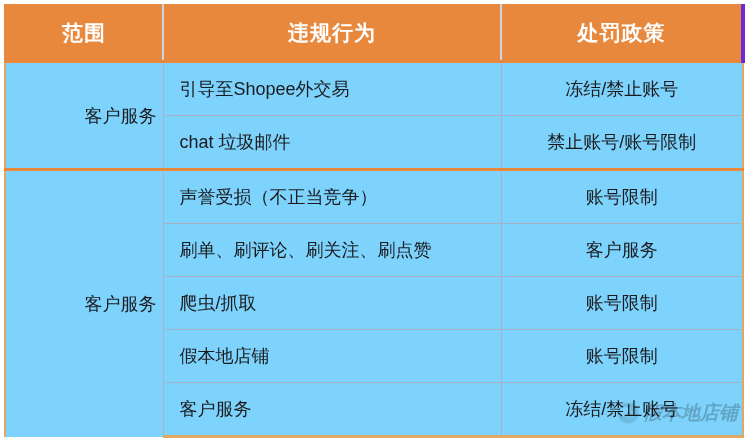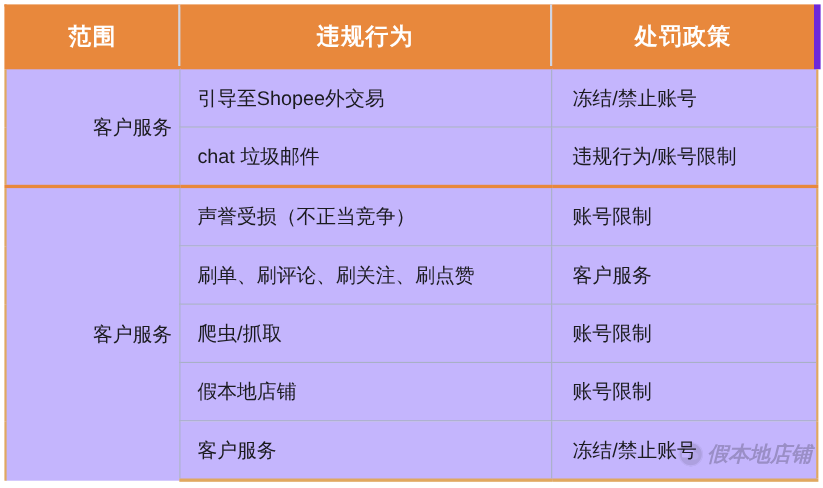--- a/index.html
+++ b/index.html
@@ -52,55 +52,56 @@
     border-left: 2px solid #cfd4e2;
     border-right: 2px solid #cfd4e2;
     border-top: 2px solid #E8883C;
     border-bottom: 2px solid #E8883C;
     padding: 0;
   }
   .policy-table thead th.first-col {
     border-left: 2px solid #E8883C;
   }
   .policy-table thead th.last-col {
-    border-right: 6px solid #6d28d9;
+    border-right: 4px solid #6d28d9;
     margin-top: 48px;
   }
 
   
   .policy-table tbody td {
     height: 52px;
     font-size: 18px;
     color: #1b1b1f;
     vertical-align: middle;
     padding: 0 12px;
     border-left: 1px solid #a8b0c6;
     border-right: 1px solid #a8b0c6;
     border-top: 1px solid #a8b0c6;
     border-bottom: 1px solid #a8b0c6;
-    background: #c4b5fd;
+    background: #7dd3fc;
     white-space: nowrap;
   }
 
   .policy-table tbody td.scope-cell {
     text-align: right;
     border-left: 2px solid #E0A860;
     border-right: 1px solid #a8b0c6;
     border-top: none;
     border-bottom: none;
     font-size: 18px;
     padding: 0 6px;
   }
   .policy-table tbody td.violation-cell {
     text-align: left;
     padding-left: 16px;
   }
   .policy-table tbody td.penalty-cell {
+    text-align: center;
     border-right: 2px solid #E0A860;
-    padding: 0 19px;
+    padding: 0 8px;
   }
 
   
   .policy-table tbody tr.group-start > td {
     border-top: 3px solid #E8883C;
   }
   .policy-table tbody tr.group-start > td.scope-cell {
     border-top: 3px solid #E8883C;
   }
   
@@ -179,21 +180,21 @@
     </thead>
     <tbody>
 
       <tr class="group-start">
         <td class="scope-cell" rowspan="2">客户服务</td>
         <td class="violation-cell">引导至Shopee外交易</td>
         <td class="penalty-cell">冻结/禁止账号</td>
       </tr>
       <tr>
         <td class="violation-cell">chat 垃圾邮件</td>
-        <td class="penalty-cell">违规行为/账号限制</td>
+        <td class="penalty-cell">禁止账号/账号限制</td>
       </tr>
 
       <tr class="group-start">
         <td class="scope-cell" rowspan="5">客户服务</td>
         <td class="violation-cell">声誉受损（不正当竞争）</td>
         <td class="penalty-cell">账号限制</td>
       </tr>
       <tr>
         <td class="violation-cell">刷单、刷评论、刷关注、刷点赞</td>
         <td class="penalty-cell">客户服务</td>

